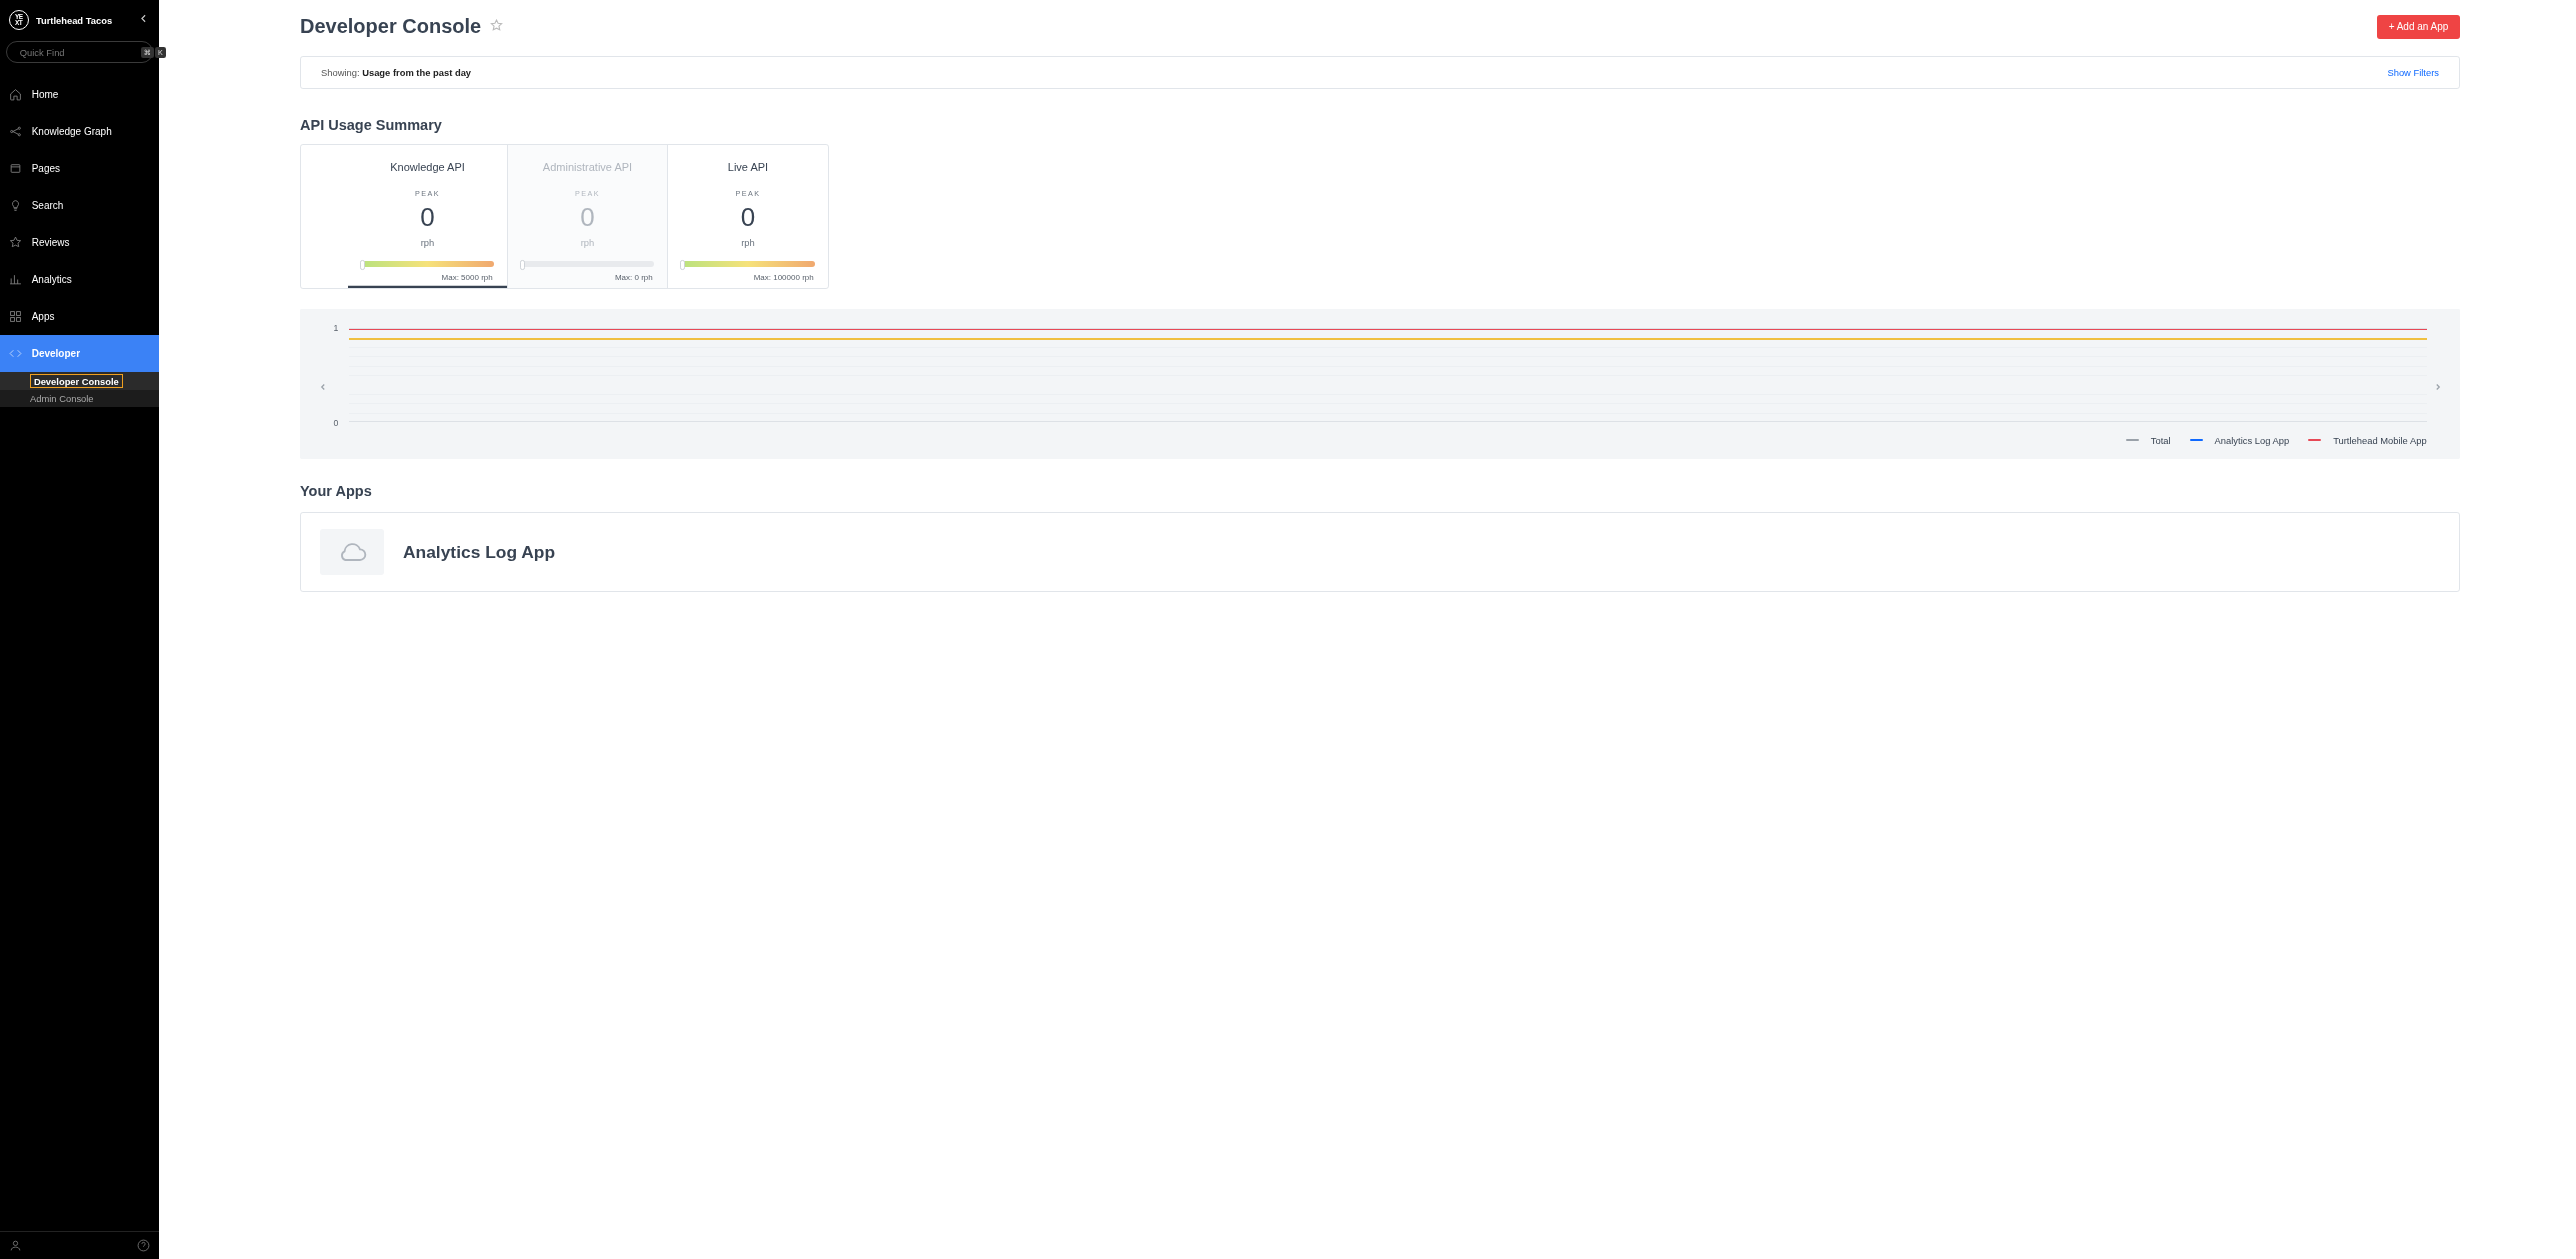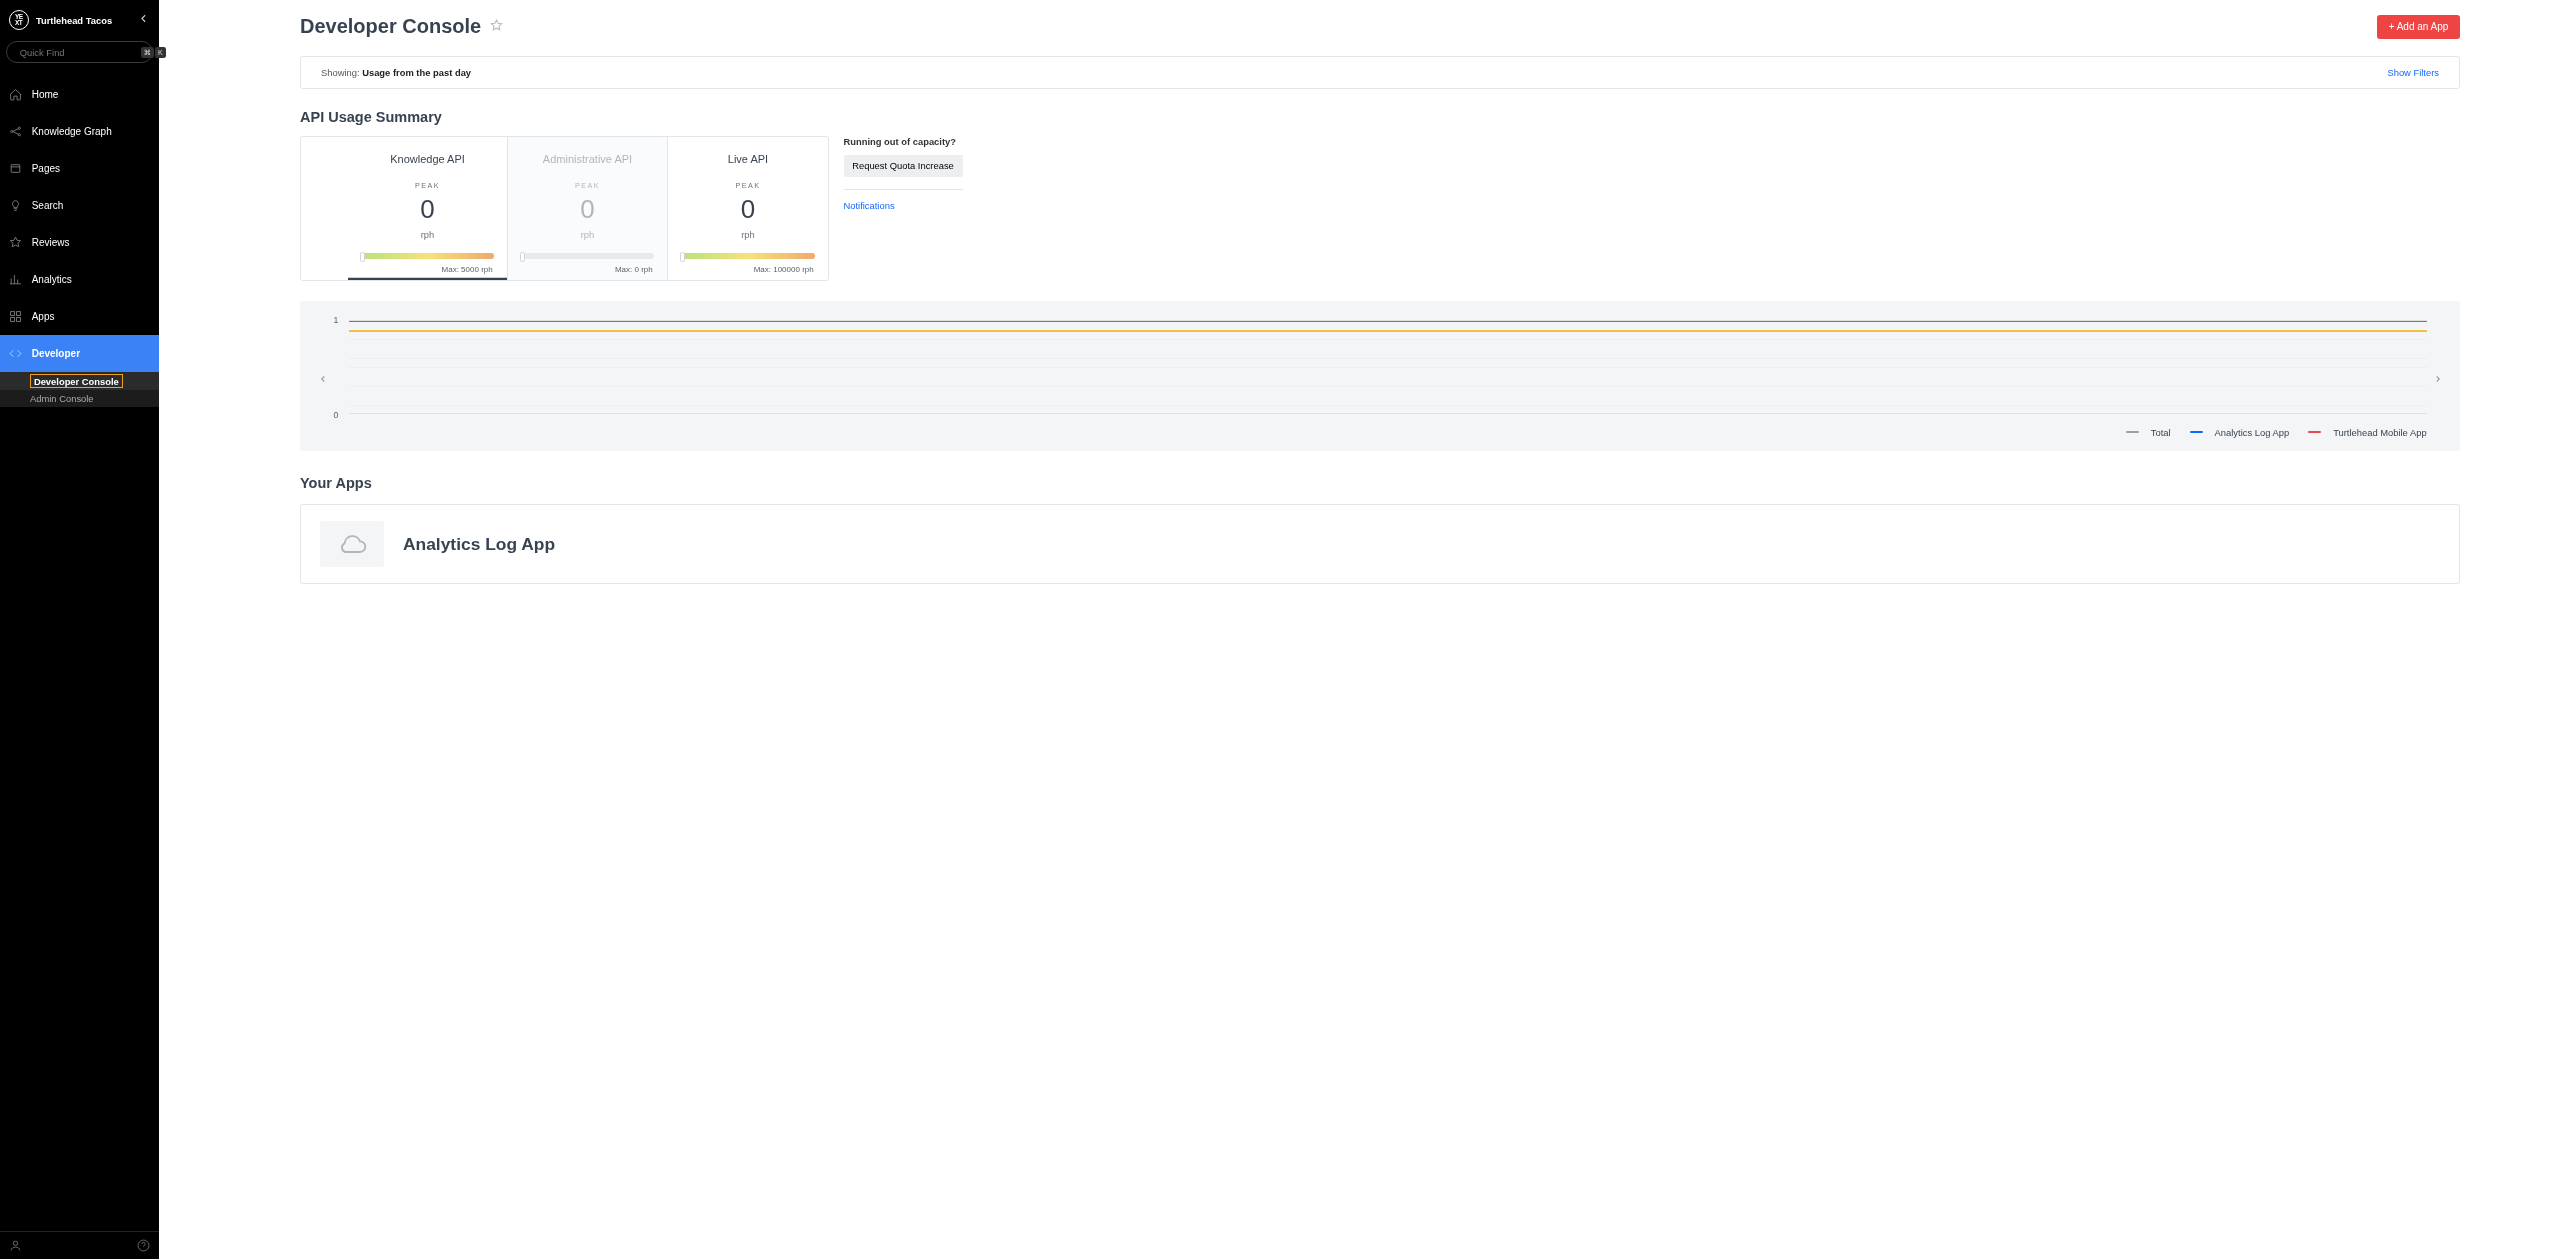--- a/index.html
+++ b/index.html
@@ -34,21 +34,21 @@
 .sb-bottom svg { width:13px; height:13px; opacity:.6; }
 
 
 .main { flex:1; overflow:auto; padding:14.5px 116px 29px 141px; }
 .page-head { display:flex; align-items:center; justify-content:space-between; margin-bottom:17.4px; }
 .page-title-row { display:flex; align-items:center; gap:8.7px; }
 .page-title { font-size:20px; font-weight:700; color:#384352; }
 .star { color:#bbb; cursor:pointer; }
 .add-btn { background:#ef4444; color:#fff; border:none; border-radius:2.9px; padding:6.5px 11.6px; font-size:10px; cursor:pointer; }
 
-.filter-bar { border:0.7px solid #e1e5ea; border-radius:2.9px; padding:10px 20px; display:flex; justify-content:space-between; font-size:9.4px; margin-bottom:20px; }
+.filter-bar { border:0.7px solid #e1e5ea; border-radius:2.9px; padding:10px 20px; display:flex; justify-content:space-between; font-size:9.4px; margin-bottom:28px; }
 .showing-lbl { color:#555; }
 .showing-val { font-weight:600; color:#222; }
 .show-filters { color:#0f69ff; cursor:pointer; }
 
 h2.section { font-size:14.5px; color:#384352; font-weight:700; margin-bottom:11.6px; }
 
 .summary-row { display:flex; gap:0; margin-bottom:20px; }
 .cards { display:flex; border:0.7px solid #e1e5ea; border-radius:2.9px; overflow:hidden;padding-left:47px; }
 .card { width:160px; border-right:0.7px solid #e1e5ea; padding:16px 10px 5.8px; text-align:center; position:relative; }
 .card:last-child { border-right:none; }
@@ -248,26 +248,20 @@
         <div class="big">0</div>
         <div class="unit">rph</div>
         <div class="bar-wrap">
             <div class="bar-grad"></div>
             <div class="knob"></div>
           </div>
         <div class="maxlbl">Max: 100000 rph</div>
       </div>
     </div>
 
-    <div class="side-actions">
-      <div class="rout">Running out of capacity?</div>
-      <button class="quota-btn">Request Quota Increase</button>
-      <div class="divider"></div>
-      <span class="notif-link">Notifications</span>
-    </div>
   </div>
 
   <div class="chart-panel">
     <div class="chart-nav">
       <svg width="10" height="10" viewBox="0 0 24 24" fill="none" stroke="currentColor" stroke-width="3">
           <path d="M15 18l-6-6 6-6"></path>
         </svg>
     </div>
     <div class="chart-body">
       <div style="position:relative;">

